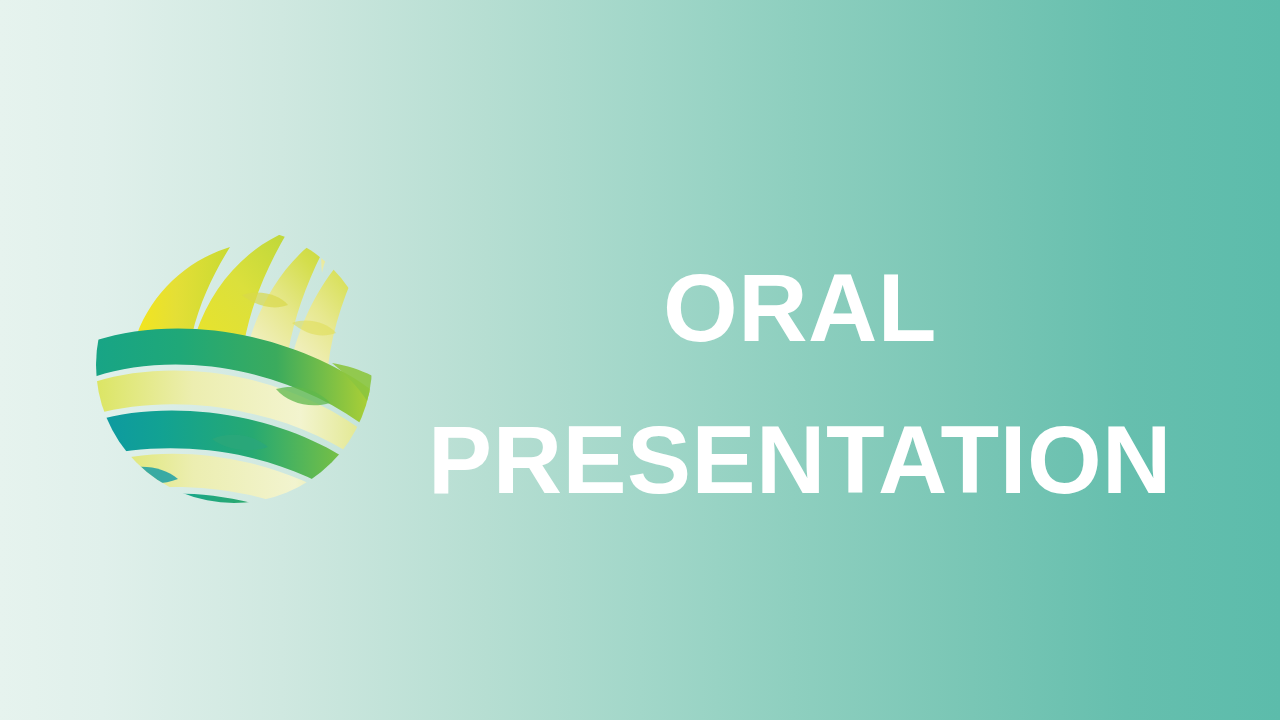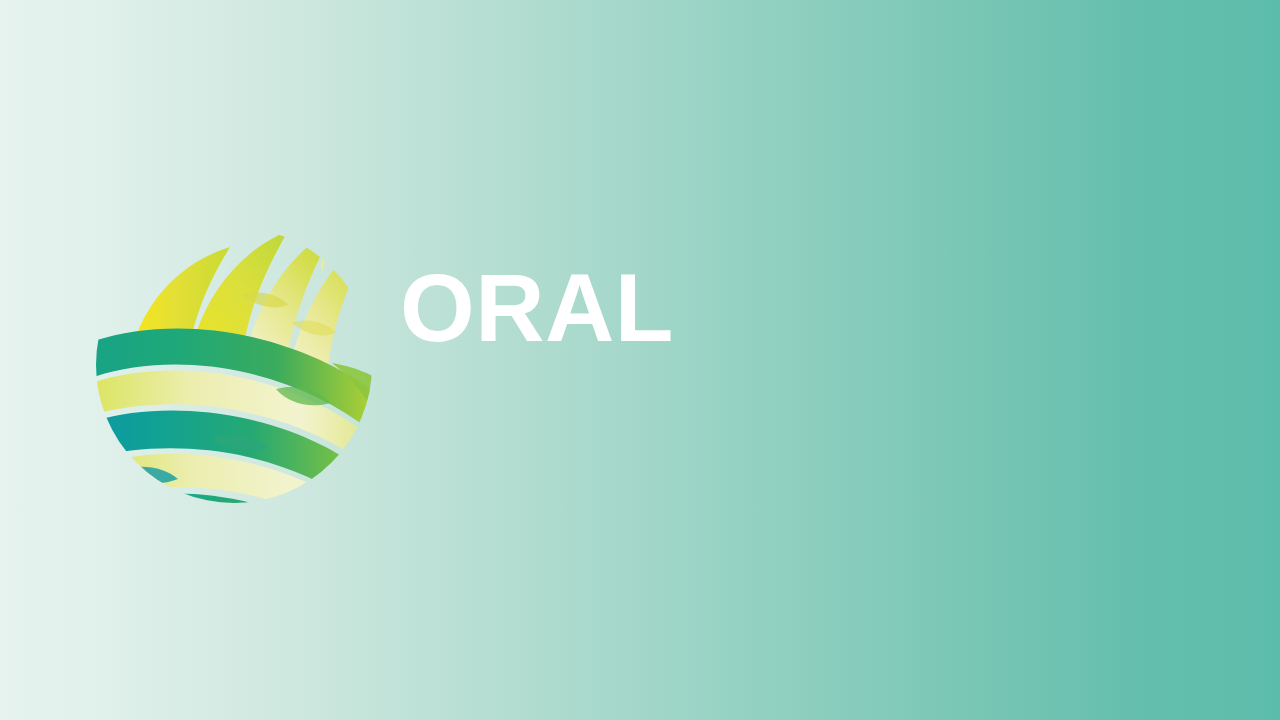--- a/index.html
+++ b/index.html
@@ -44,20 +44,21 @@
     width: 290px;
     height: 320px;
   }
 
   
   #title-block {
     position: absolute;
     left: 400px;
     top: 232px;
     width: 800px;
+    text-align: center;
   }
   .title-line {
     color: #ffffff;
     font-family: "Liberation Sans", sans-serif;
     font-weight: bold;
     font-size: 96px;
     line-height: 152px;
     letter-spacing: 0.5px;
     white-space: nowrap;
     text-transform: uppercase;
@@ -177,15 +178,16 @@
         </g>
 
         <path d="M240 160 C268 182 288 212 296 246 L300 246 L300 186 C290 176 266 164 240 160 Z" fill="#8cc53f" opacity="0.9"></path>
         <path d="M248 268 C274 288 292 312 300 338 L300 296 C288 282 270 272 248 268 Z" fill="#9ecb3c" opacity="0.85"></path>
       </g>
     </svg>
   </div>
 
   <div id="title-block">
     <div class="title-line">ORAL</div>
+    <div class="title-line">PRESENTATION</div>
   </div>
 
 </div>
 
 </body></html>

